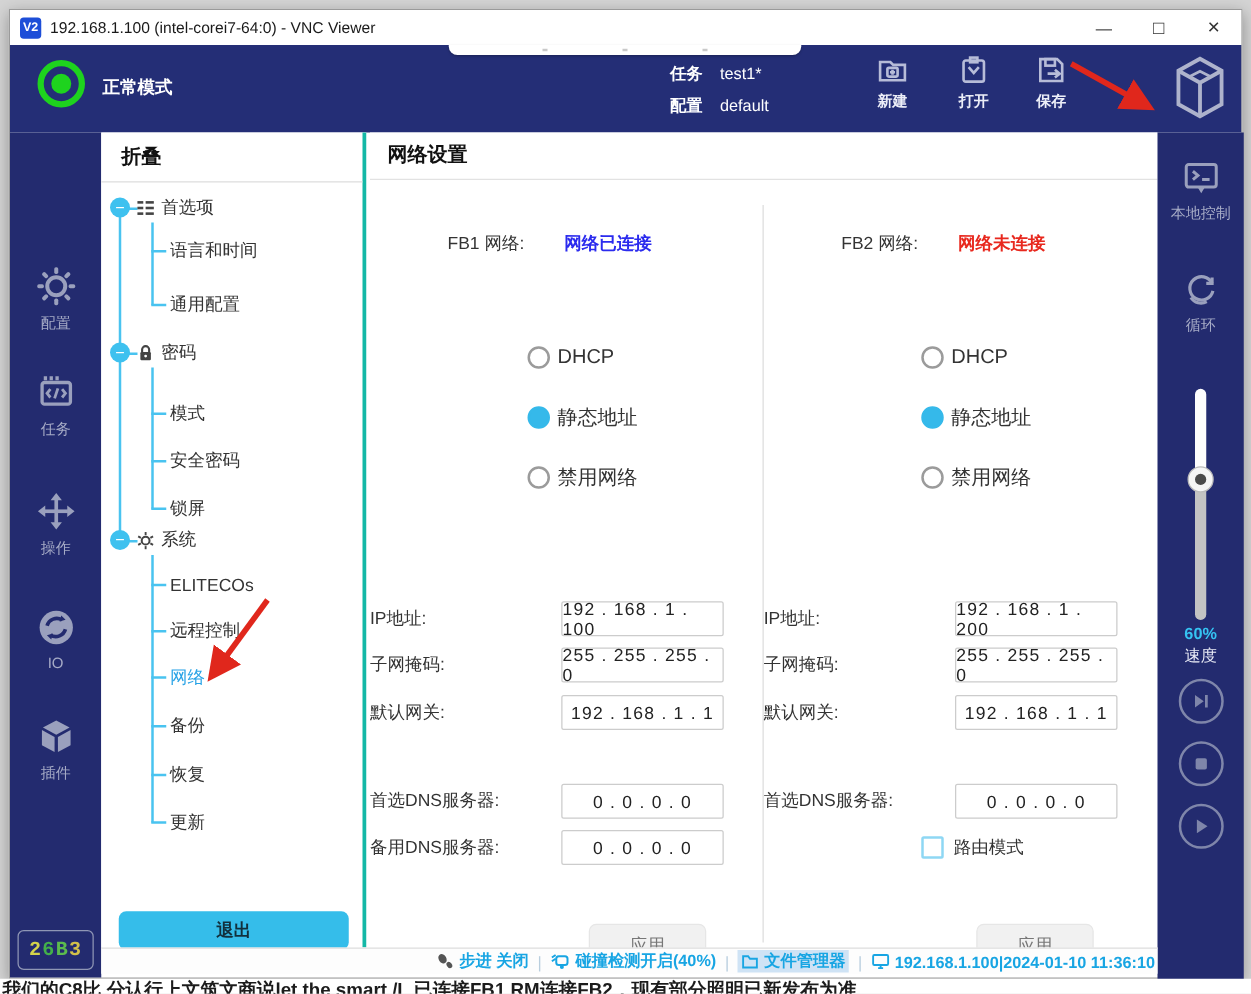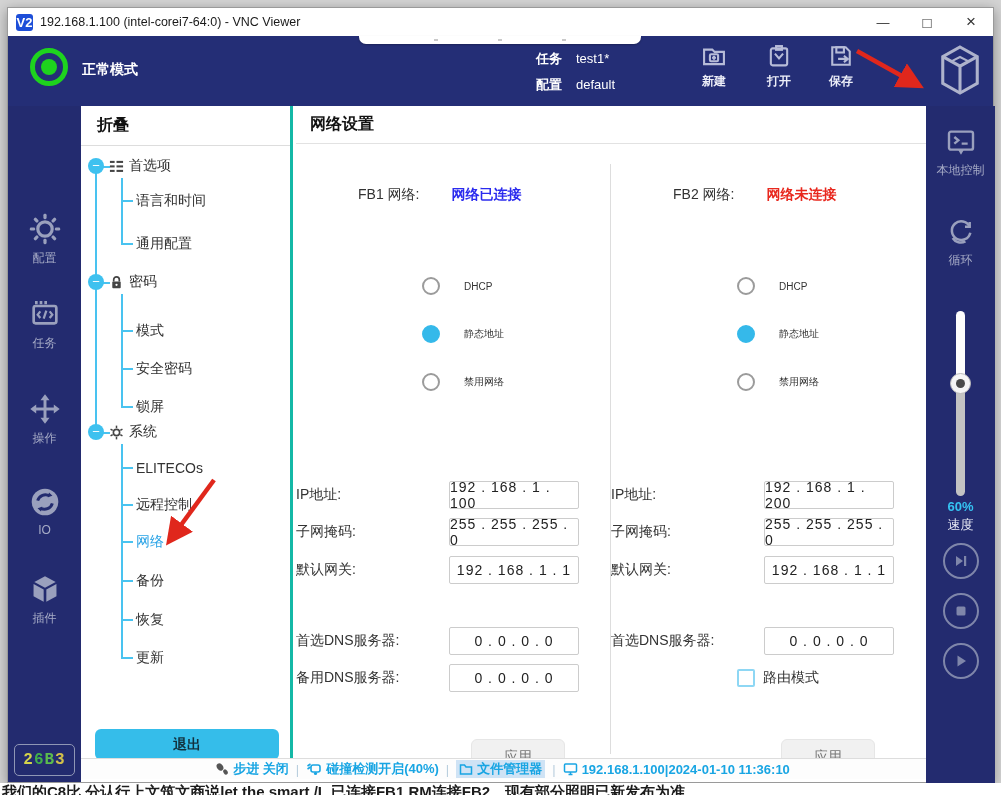--- a/index.html
+++ b/index.html
@@ -1,20 +1,20 @@
 <!DOCTYPE html>
 <html><head>
 <meta charset="utf-8">
 <style>
 *{box-sizing:border-box;margin:0;padding:0}
 body{width:1001px;height:795px;position:relative;background:#d4d4d4;font-family:"Liberation Sans","DejaVu Sans",sans-serif;overflow:hidden}
 .window{position:absolute;left:7px;top:7px;width:987px;height:776px;background:#fff;border:1px solid #9a9a9a;box-shadow:0 3px 12px rgba(0,0,0,.35)}
 
 .titlebar{position:absolute;left:0;top:0;right:0;height:28px;background:#fff;display:flex;align-items:center;padding-left:8px}
-.vncico{width:17px;height:17px;background:#1d4ed8;border-radius:3px;color:#fff;font-size:13px;font-weight:bold;display:flex;align-items:center;justify-content:center;margin-right:7px}
+.vncico{width:17px;height:17px;background:#1d4ed8;border-radius:3px;color:#fff;font-size:10px;font-weight:bold;display:flex;align-items:center;justify-content:center;margin-right:7px}
 .wtitle{font-size:12.5px;color:#1a1a1a}
 .wctrls{margin-left:auto;display:flex;height:100%}
 .wctrl{width:44px;height:100%;display:flex;align-items:center;justify-content:center;font-size:13px;color:#333}
 .vnctab{position:absolute;left:351px;top:28px;width:282px;height:8px;background:#fff;border-radius:0 0 7px 7px;box-shadow:0 1px 2px rgba(0,0,0,.25);display:flex;align-items:center;justify-content:center;gap:60px}
 .vnctab i{width:4px;height:2px;background:#c9c9c9;display:block}
 
 .navbar{position:absolute;left:0;top:28px;right:0;height:70px;background:#242e76}
 .mode-ind{position:absolute;left:22px;top:12px;width:38px;height:38px;border-radius:50%;border:5px solid #1ed31e;display:flex;align-items:center;justify-content:center}
 .mode-ind i{width:16px;height:16px;border-radius:50%;background:#1ed31e}
 .mode-label{position:absolute;left:74px;top:25px;color:#fff;font-weight:bold;font-size:14px}
@@ -40,41 +40,41 @@
 .tchild{position:absolute;height:24px;display:flex;align-items:center;font-size:14px;color:#333}
 .tchild.sel{color:#29a3e6}
 .exitbtn{position:absolute;left:14px;top:623px;width:184px;height:31px;background:#35bdea;border:none;border-radius:6px;font-size:14px;font-weight:bold;color:#12303c;font-family:inherit}
 
 .mainpanel{position:absolute;left:288px;top:98px;width:630px;height:652px;background:#fff}
 .mp-head{height:38px;border-bottom:1px solid #e2e2e2;display:flex;align-items:center;padding-left:14px;font-size:16px;font-weight:bold;color:#111}
 .vdiv{position:absolute;left:314px;top:58px;width:1px;height:590px;background:#ddd}
 .col{position:absolute;top:38px;width:314px;height:614px}
 .fbrow{position:absolute;top:42px;left:62px;display:flex;gap:32px;font-size:14px;color:#333}
 .fbstat{font-weight:bold}
-.radio{position:absolute;left:126px;display:flex;align-items:center;gap:24px;font-size:10px;color:#333;height:24px}
+.radio{position:absolute;left:126px;display:flex;align-items:center;gap:6px;font-size:16px;color:#333;height:24px}
 .rdot{width:18px;height:18px;border-radius:50%;border:2px solid #9b9b9b;background:#fff}
 .rdot.on{border-color:#35b9ea;background:#35b9ea}
 .frow{position:absolute;left:0;height:28px;display:flex;align-items:center}
 .flabel{width:150px;text-align:left;font-size:14px;color:#333;padding-right:5px}
 .fbox{width:130px;height:28px;border:1px solid #ccc;border-radius:2px;margin-left:3px;display:flex;align-items:center;justify-content:center;font-size:14px;color:#222;letter-spacing:1px}
 .chkrow{position:absolute;left:126px;display:flex;align-items:center;gap:8px;font-size:14px;color:#333;height:24px}
 .chk{width:18px;height:18px;border:2px solid #8ed7f4;background:#fff;border-radius:2px}
 .applybtn{position:absolute;width:94px;height:36px;background:#f1f1f1;border:1px solid #e6e6e6;border-radius:6px;font-size:14px;color:#777;font-family:inherit}
 
 .rsidebar{position:absolute;left:918px;top:98px;width:69px;height:678px;background:#232b6f}
 .rsitem{position:absolute;left:0;width:69px;display:flex;flex-direction:column;align-items:center;color:#9aa0bd}
 .rsitem .lbl{font-size:12px;margin-top:4px;color:#a6abc6}
 .slider{position:absolute;left:30px;top:205px;width:9px;height:185px;border-radius:5px;background:linear-gradient(#fdfdfd 0 42%,#c3c3c3 42% 100%)}
 .thumb{position:absolute;left:24px;top:267px;width:21px;height:21px;border-radius:50%;background:#f5f5f5;border:1px solid #bbb;display:flex;align-items:center;justify-content:center}
 .thumb i{width:9px;height:9px;border-radius:50%;background:#4a4a4a}
 .speedpct{position:absolute;left:0;top:393px;width:69px;text-align:center;color:#35c3f2;font-size:13px;font-weight:bold}
 .speedlbl{position:absolute;left:0;top:410px;width:69px;text-align:center;color:#e8eaf5;font-size:13px;font-weight:normal}
 .cbtn{position:absolute;left:17px;width:36px;height:36px;border-radius:50%;border:2px solid #7f86aa;color:#7f86aa;display:flex;align-items:center;justify-content:center}
 
-.statusbar{position:absolute;left:73px;top:750px;width:845px;height:21px;background:#fdfdfd;border-top:1px solid #ddd;display:flex;align-items:center;justify-content:center;gap:7px;font-size:13px;font-weight:bold;color:#18a5e3;padding-right:2px}
+.statusbar{position:absolute;left:73px;top:750px;width:845px;height:21px;background:#fdfdfd;border-top:1px solid #ddd;display:flex;align-items:center;justify-content:flex-end;gap:7px;font-size:13px;font-weight:bold;color:#18a5e3;padding-right:2px}
 .sbitem{display:flex;align-items:center;gap:4px}
 .sbitem.hl{background:#cfe3f5;padding:0 3px}
 .sbsep{color:#b9cede;font-weight:normal}
 .arrowsvg{position:absolute;left:0;top:0;width:987px;height:776px;pointer-events:none;z-index:40}
 .docstrip{position:absolute;left:0;top:783px;width:1001px;height:12px;background:#fff;overflow:hidden}
 .docstrip span{font-size:15px;color:#1c1c1c;font-weight:bold;white-space:nowrap;display:block;margin-left:2px}
 svg{display:block}
 </style>
 </head>
 <body>

